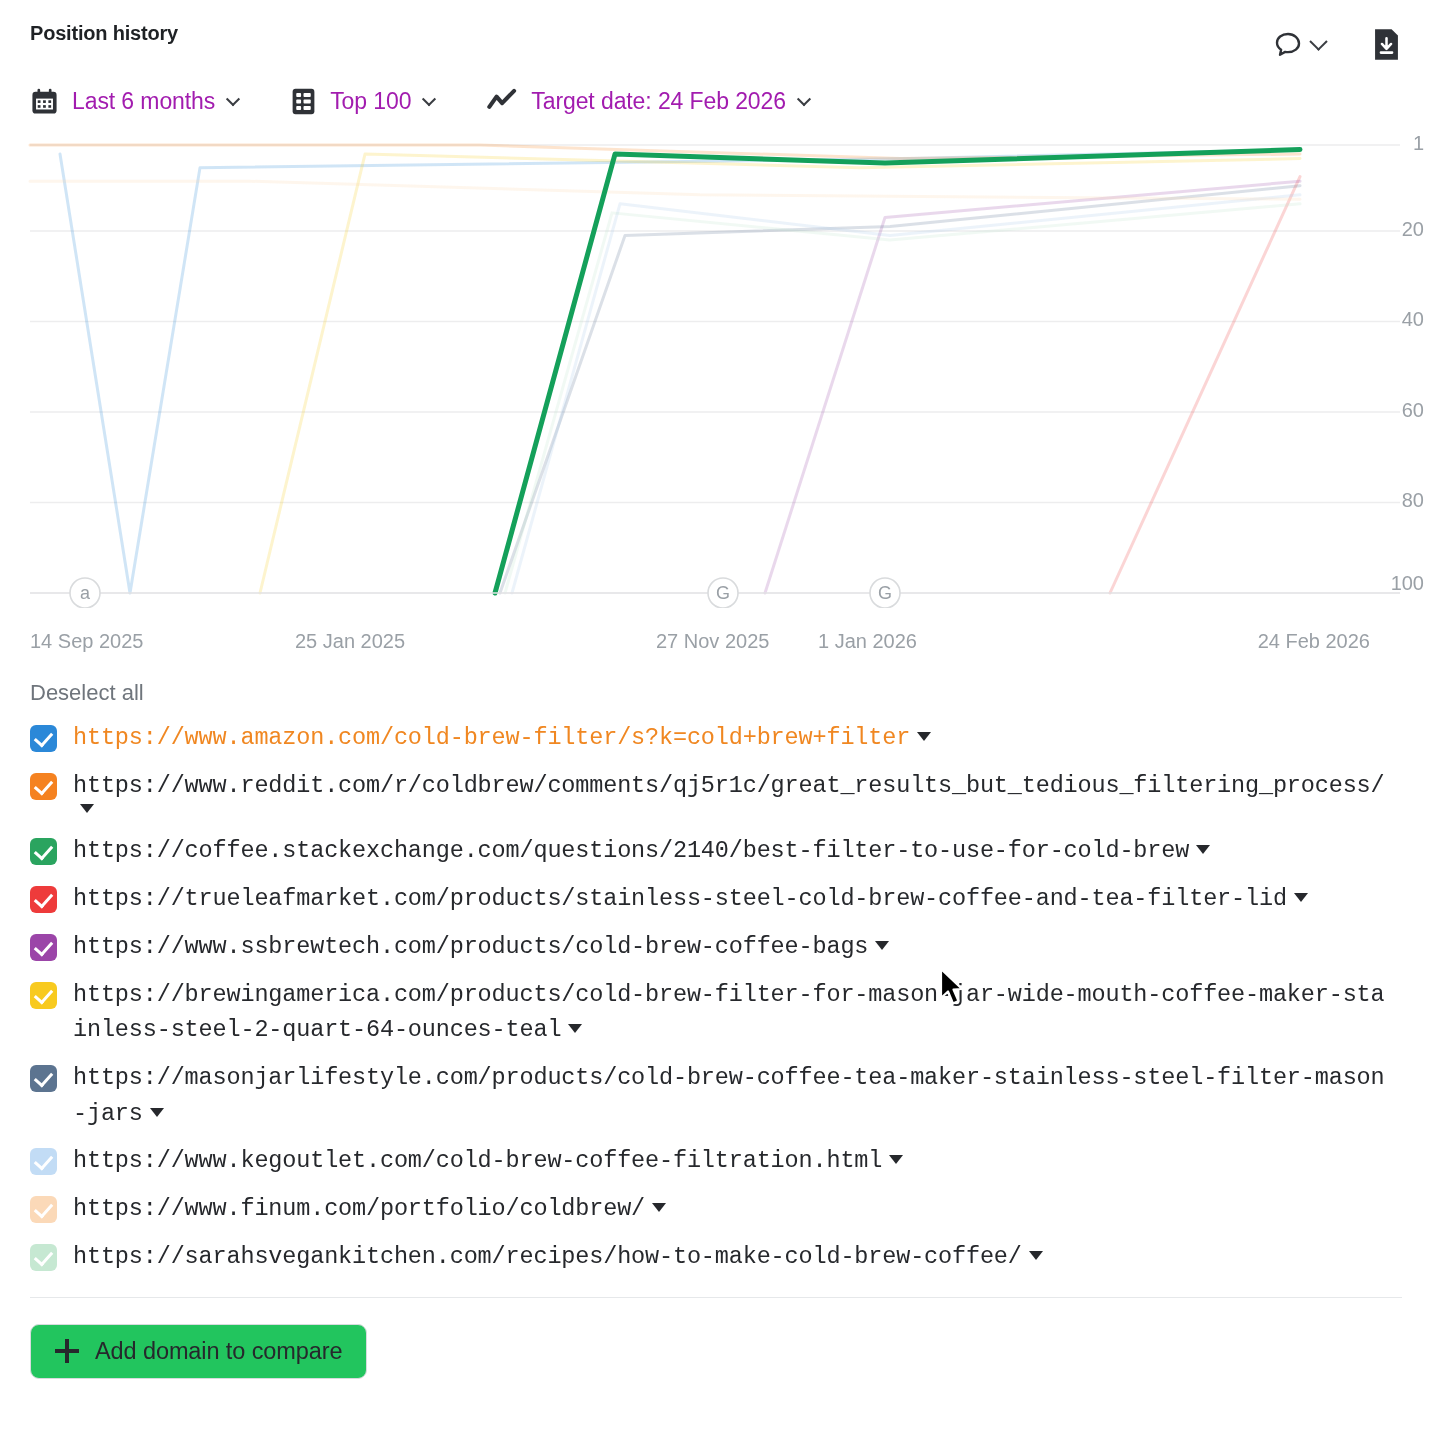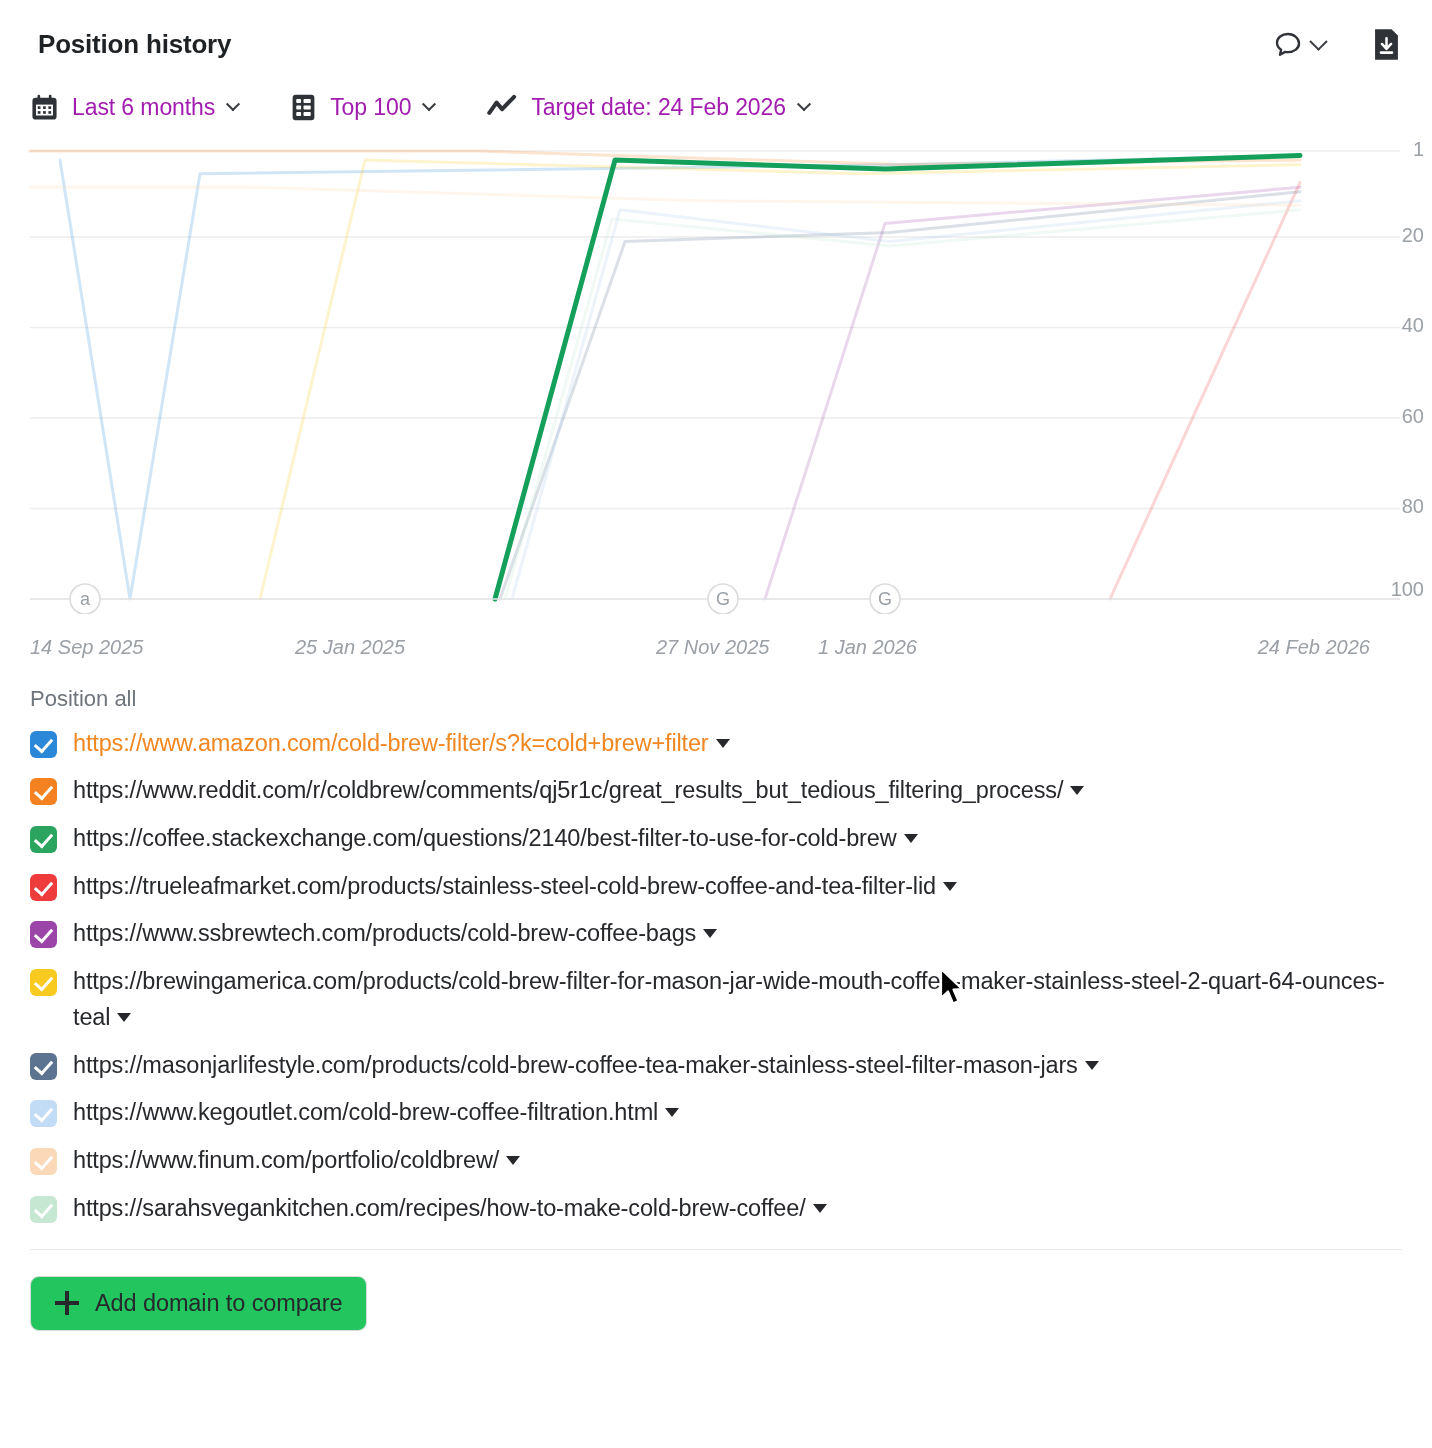--- a/index.html
+++ b/index.html
@@ -11,22 +11,22 @@
   }
   body { width: 1432px; height: 1448px; overflow: hidden; position: relative; }
 
   
   .header {
     position: relative;
     padding: 22px 30px 0 30px;
     display: flex; align-items: flex-start; justify-content: space-between;
   }
   .page-title {
-    font-size: 26px; font-weight: 700; letter-spacing: -0.2px;
-    color: #1f2225; line-height: 1.1; margin: 8px;
+    font-size: 20px; font-weight: 700; letter-spacing: -0.2px;
+    color: #1f2225; line-height: 1.1; margin: 0;
   }
   .header-actions { display: flex; align-items: center; gap: 46px; padding-top: 6px; }
   .icon-btn {
     display: flex; align-items: center; gap: 9px;
     cursor: pointer; color: #2f3237;
   }
   .chev {
     display: inline-block; width: 13px; height: 13px;
     border-right: 2.2px solid #3a3d42; border-bottom: 2.2px solid #3a3d42;
     transform: rotate(45deg) translate(-2px,-2px);
@@ -49,32 +49,32 @@
   .toolbar-label { font-size: 23px; color: #a21caf; letter-spacing: -0.1px; }
 
   
   .chart-wrap { position: relative; margin: 22px 0 0 0; height: 490px; }
   .chart-svg { display: block; }
   .axis-y-label {
     position: absolute; right: 8px;
     font-size: 20px; color: #9aa0a6; text-align: right;
   }
   .xlabels {
-    position: relative; height: 34px; margin-top: 2px; font-style: italic;
+    position: relative; height: 34px; margin-top: 2px;
   }
   .xlabel {
     position: absolute; font-size: 20px; color: #9aa0a6; white-space: nowrap;
   }
 
   
   .deselect {
     font-size: 22px; color: #6f757c; padding: 16px 0 0 30px; cursor: pointer;
     display: inline-block;
   }
-  .url-list { padding: 14px 44px 0 30px; }
+  .url-list { padding: 14px 44px 0 30px; font-family: Liberation Mono, monospace; }
   .url-row {
     display: flex; align-items: flex-start; gap: 16px;
     margin-bottom: 12px;
   }
   .cb {
     width: 27px; height: 27px; border-radius: 6px; flex: 0 0 27px;
     margin-top: 5px; position: relative; cursor: pointer;
   }
   .cb::after {
     content: ""; position: absolute;
@@ -231,21 +231,21 @@
 
 <div class="xlabels" id="xlabels">
     <div class="xlabel" style="left: 30px;">14 Sep 2025</div>
     <div class="xlabel" style="left: 295px;">25 Jan 2025</div>
     <div class="xlabel" style="left: 656px;">27 Nov 2025</div>
     <div class="xlabel" style="left: 818px;">1 Jan 2026</div>
     <div class="xlabel" style="right: 62px;">24 Feb 2026</div>
   </div>
 
 
-<span class="deselect">Position all</span>
+<span class="deselect">Deselect all</span>
 
 <div class="url-list" id="url-list">
     <div class="url-row">
       <div class="cb" style="background: rgb(43, 136, 216);"></div>
       <div><span class="url-text highlight">https://www.amazon.com/cold-brew-filter/s?k=cold+brew+filter</span><span class="caret"></span></div>
     </div>
     <div class="url-row">
       <div class="cb" style="background: rgb(245, 130, 32);"></div>
       <div><span class="url-text">https://www.reddit.com/r/coldbrew/comments/qj5r1c/great_results_but_tedious_filtering_process/</span><span class="caret"></span></div>
     </div>

